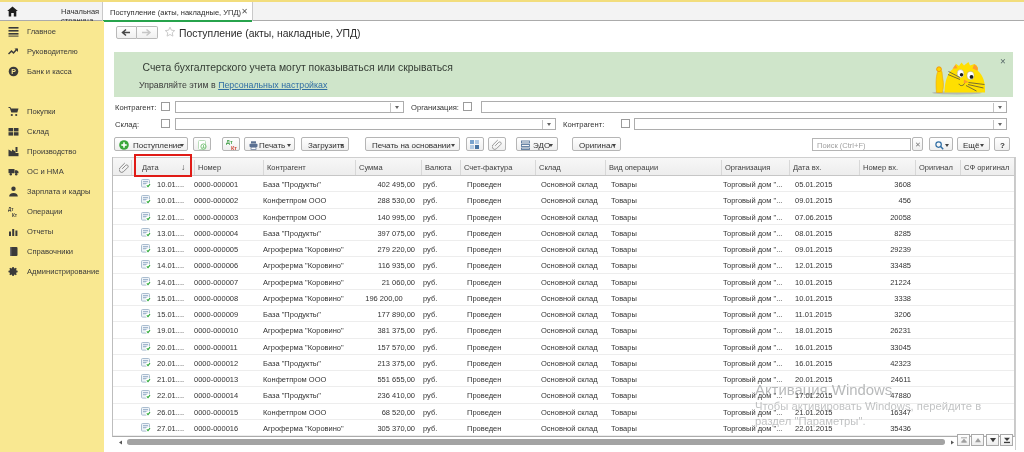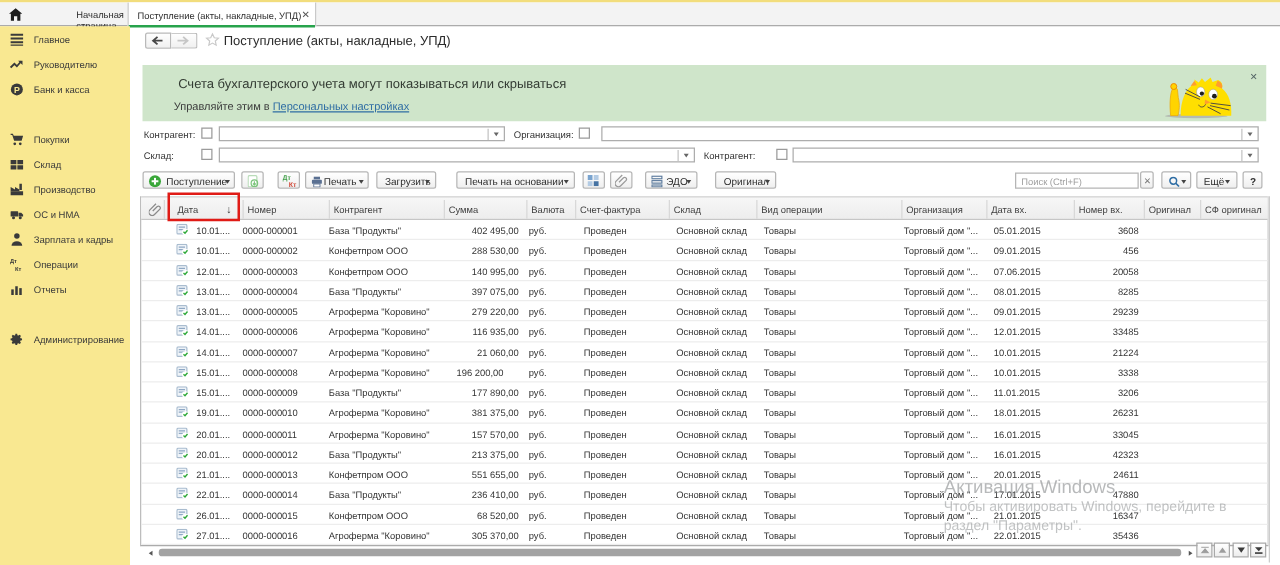--- a/index.html
+++ b/index.html
@@ -186,20 +186,31 @@
       <span class="slbl">Отчеты</span>
     </div>
 <div class="sitem" style="top:180px">
       <span class="sic">
         <svg width="11" height="11">
           <text x="0" y="4.5" font-size="4.6" font-family="Liberation Sans" font-weight="bold" fill="#3a3a3a">Дт</text>
           <text x="4" y="10.5" font-size="4.6" font-family="Liberation Sans" font-weight="bold" fill="#3a3a3a">Кт</text>
         </svg>
       </span>
       <span class="slbl">Операции</span>
+    </div>
+<div class="sitem" style="top:220px">
+      <span class="sic">
+        <svg width="11" height="11">
+          <g fill="#3a3a3a">
+            <path d="M2 1 h6.5 a1 1 0 0 1 1 1 v7 a1 1 0 0 1 -1 1 h-6.5 z"></path>
+            <rect x="2" y="1" width="1.4" height="9" fill="#6b6b6b"></rect>
+          </g>
+        </svg>
+      </span>
+      <span class="slbl">Справочники</span>
     </div>
 <div class="sitem" style="top:240px">
       <span class="sic">
         <svg width="11" height="11" viewBox="0 0 24 24">
           <path fill="#3a3a3a" d="M12 8.5A3.5 3.5 0 1 0 12 15.5 3.5 3.5 0 0 0 12 8.5zm9 5v-3l-2.6-.5a6.7 6.7 0 0 0-.8-1.8l1.5-2.2-2.1-2.1-2.2 1.5c-.6-.35-1.2-.6-1.8-.8L12.5 2h-3l-.5 2.6c-.6.2-1.2.45-1.8.8L5 3.9 2.9 6l1.5 2.2c-.35.6-.6 1.2-.8 1.8L1 10.5v3l2.6.5c.2.6.45 1.2.8 1.8L2.9 18 5 20.1l2.2-1.5c.6.35 1.2.6 1.8.8l.5 2.6h3l.5-2.6c.6-.2 1.2-.45 1.8-.8l2.2 1.5 2.1-2.1-1.5-2.2c.35-.6.6-1.2.8-1.8z"></path>
         </svg>
       </span>
       <span class="slbl">Администрирование</span>
     </div>
 </div>

